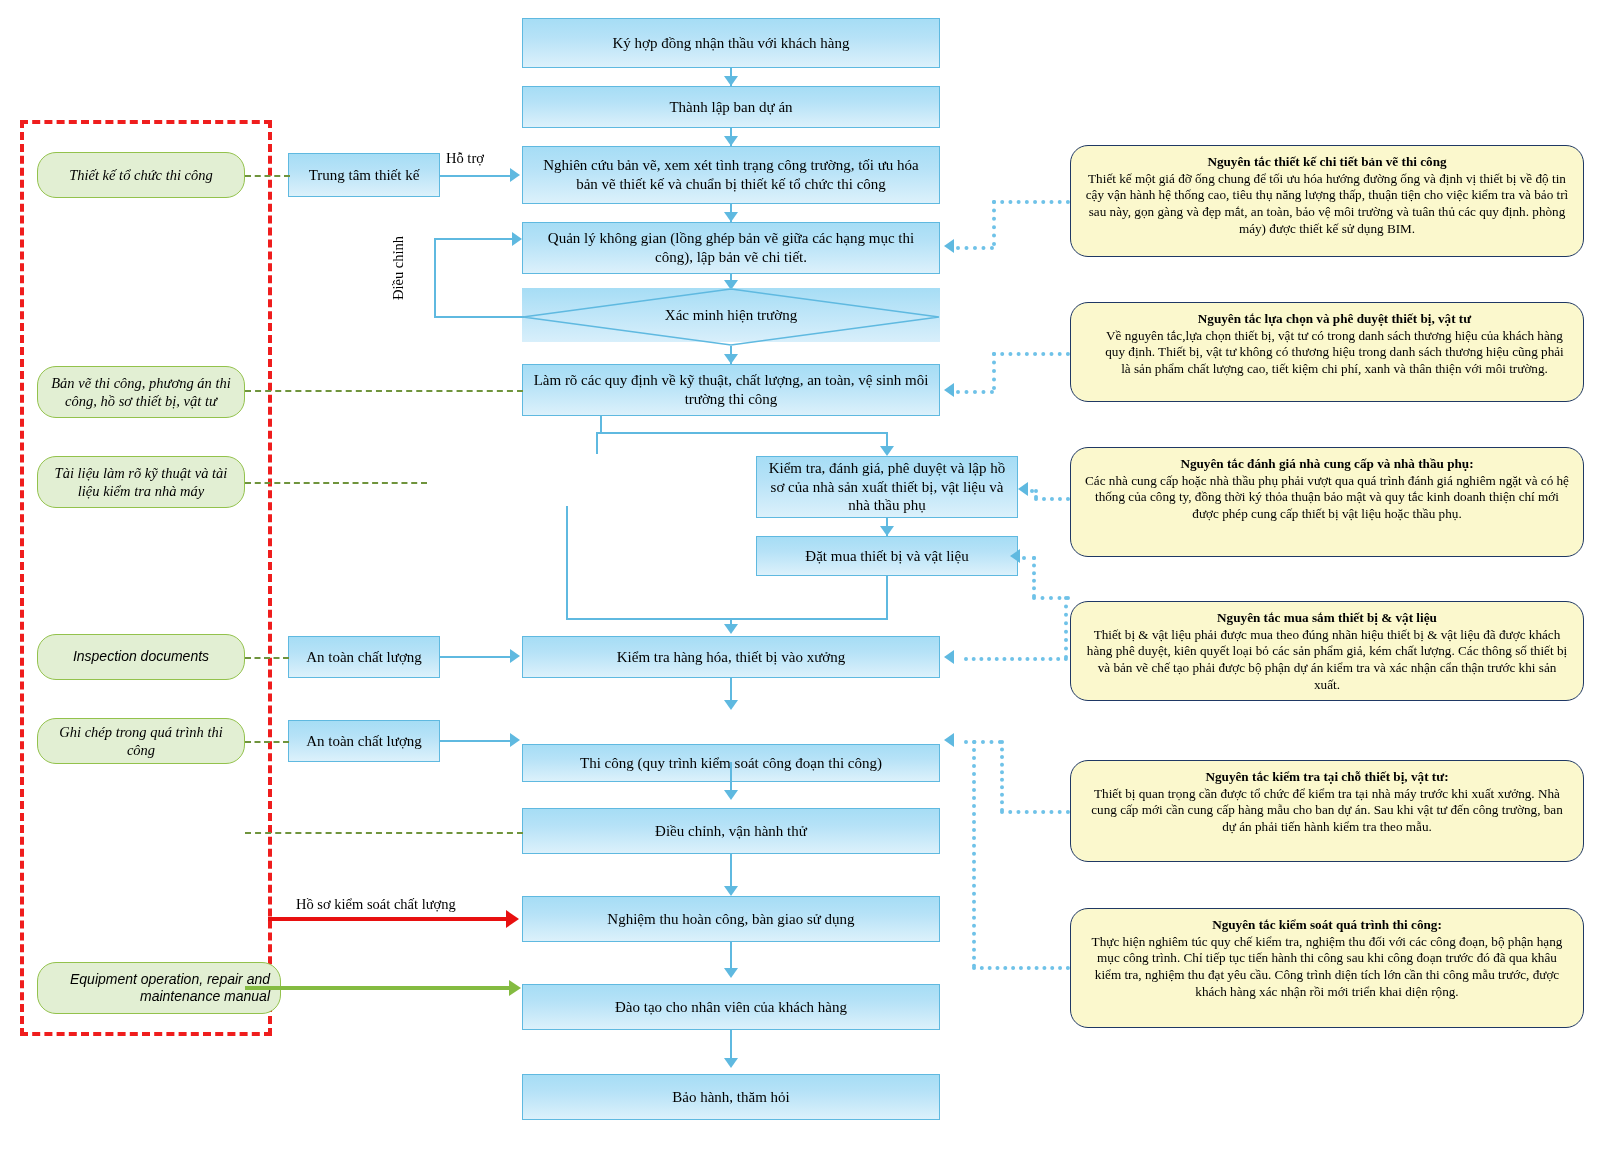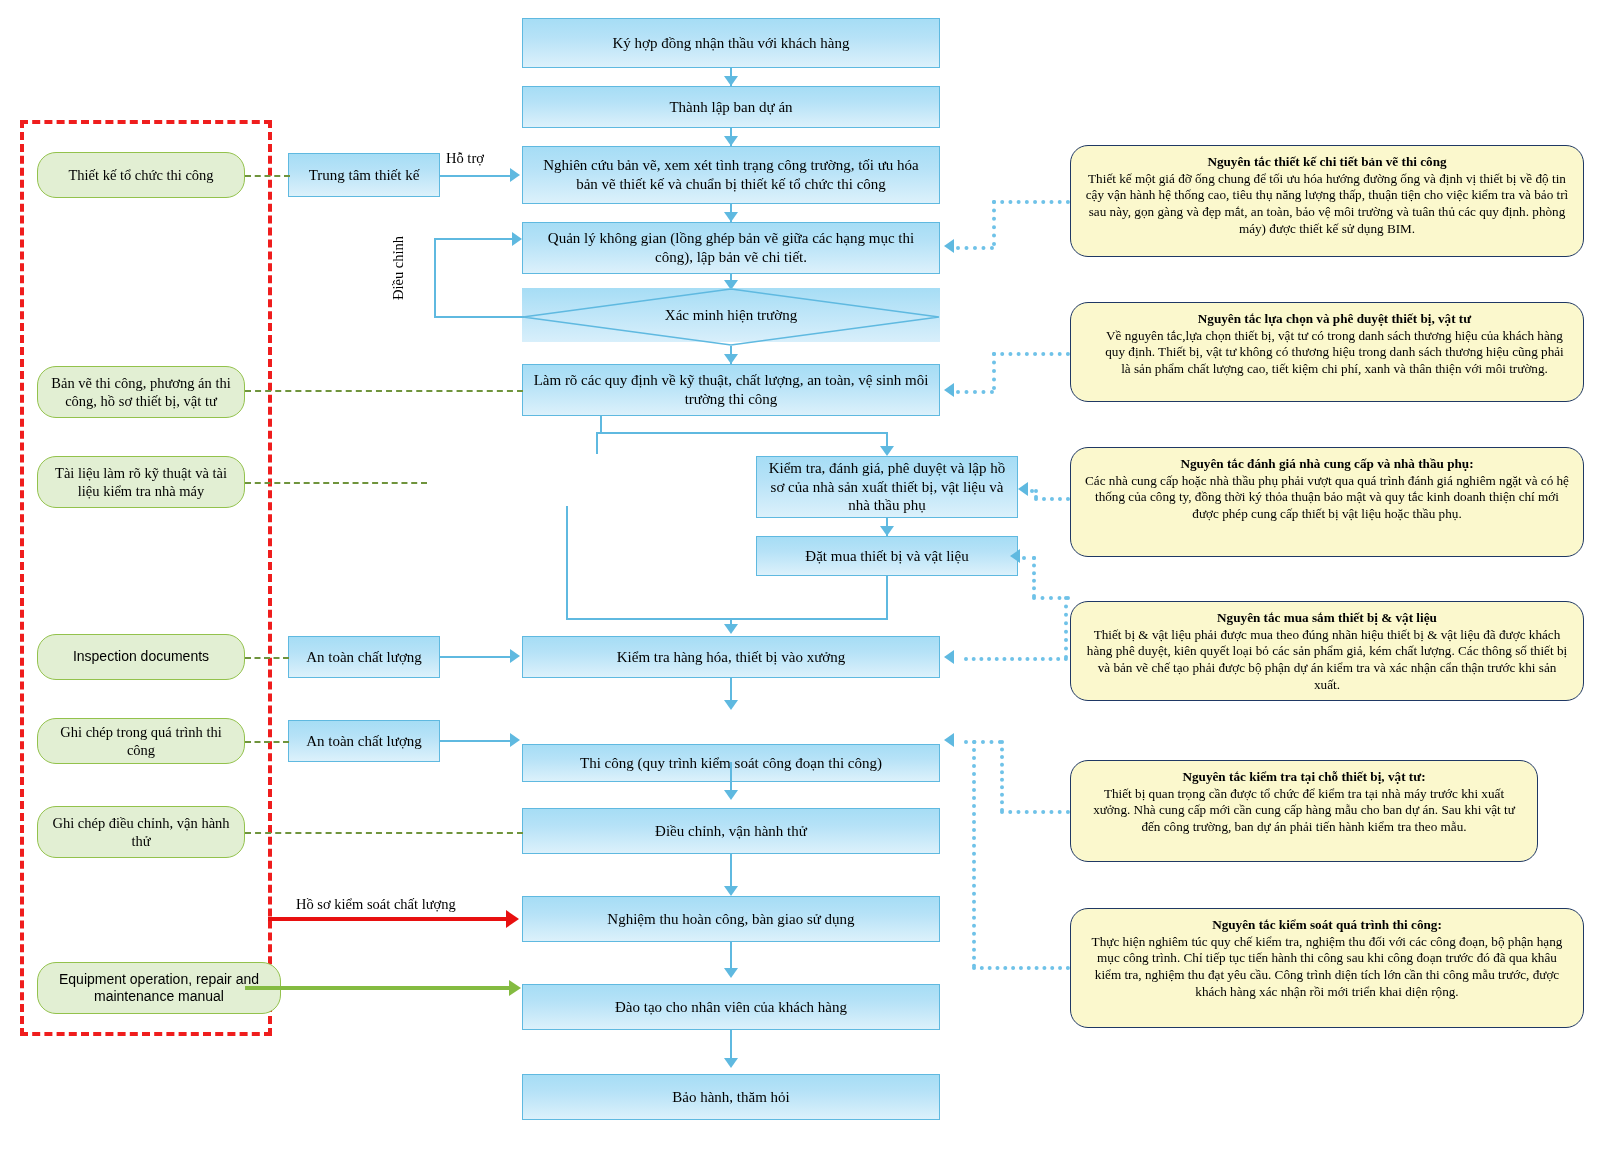--- a/index.html
+++ b/index.html
@@ -40,20 +40,21 @@
     display:flex;align-items:center;justify-content:center;
     font-size:15px;
   }
   
   .doc{
     background:#e2efd3;
     border:1.6px solid #93c24c;
     border-radius:19px;
     font-size:14.5px;
     padding:4px 10px;
+    font-style:italic;
   }
   .doc.latin{font-family:"Liberation Sans","DejaVu Sans",sans-serif;font-size:14px;}
   
   .note{
     position:absolute;
     box-sizing:border-box;
     background:#fbf8cd;
     border:1.8px solid #1f3864;
     border-radius:18px;
     padding:8px 14px;
@@ -201,24 +202,23 @@
 
   <div class="node doc" style="left:37px;top:456px;width:208px;height:52px;">Tài liệu làm rõ kỹ thuật và tài liệu kiểm tra nhà máy</div>
   <div class="grn-h" style="left:245px;top:482px;width:182px;"></div>
 
   <div class="node doc latin" style="left:37px;top:634px;width:208px;height:46px;">Inspection documents</div>
   <div class="grn-h" style="left:245px;top:657px;width:44px;"></div>
 
   <div class="node doc" style="left:37px;top:718px;width:208px;height:46px;">Ghi chép trong quá trình thi công</div>
   <div class="grn-h" style="left:245px;top:741px;width:44px;"></div>
 
-  <div class="node doc" style="left:37px;top:806px;width:208px;height:52px;">Ghi chép điều chỉnh, vận hành thử</div>
   <div class="grn-h" style="left:245px;top:832px;width:278px;"></div>
 
-  <div class="node doc latin" style="left:37px;top:962px;width:244px;height:52px;">Equipment operation, repair and maintenance manual</div>
+  <div class="node doc latin" style="left:37px;top:962px;width:244px;height:52px;text-align:right;">Equipment operation, repair and maintenance manual</div>
 
   <div class="redline" style="left:268px;top:917px;width:240px;"></div>
   <div class="redarrow" style="left:506px;top:910px;"></div>
   <div class="conlabel" style="left:296px;top:896px;">Hồ sơ kiểm soát chất lượng</div>
 
   <div class="greenline" style="left:245px;top:986px;width:266px;"></div>
   <div class="greenarrow" style="left:509px;top:980px;"></div>
 
   <div class="note" style="left:1070px;top:145px;width:514px;height:112px;">
     <div><b>Nguyên tắc thiết kế chi tiết bản vẽ thi công</b><br>
@@ -237,21 +237,21 @@
       <span>Các nhà cung cấp hoặc nhà thầu phụ phải vượt qua quá trình đánh giá nghiêm ngặt và có hệ thống của công ty, đồng thời ký thỏa thuận bảo mật và quy tắc kinh doanh thiện chí mới được phép cung cấp thiết bị vật liệu hoặc thầu phụ.</span>
     </div>
   </div>
 
   <div class="note" style="left:1070px;top:601px;width:514px;height:100px;">
     <div><b>Nguyên tắc mua sắm thiết bị &amp; vật liệu</b><br>
       <span>Thiết bị &amp; vật liệu phải được mua theo đúng nhãn hiệu thiết bị &amp; vật liệu đã được khách hàng phê duyệt, kiên quyết loại bỏ các sản phẩm giả, kém chất lượng. Các thông số thiết bị và bản vẽ chế tạo phải được bộ phận dự án kiểm tra và xác nhận cẩn thận trước khi sản xuất.</span>
     </div>
   </div>
 
-  <div class="note" style="left:1070px;top:760px;width:468px;height:102px;">
+  <div class="note" style="left:1070px;top:760px;width:514px;height:102px;">
     <div><b>Nguyên tắc kiểm tra tại chỗ thiết bị, vật tư:</b><br>
       <span>Thiết bị quan trọng cần được tổ chức để kiểm tra tại nhà máy trước khi xuất xưởng. Nhà cung cấp mới cần cung cấp hàng mẫu cho ban dự án. Sau khi vật tư đến công trường, ban dự án phải tiến hành kiểm tra theo mẫu.</span>
     </div>
   </div>
 
   <div class="note" style="left:1070px;top:908px;width:514px;height:120px;">
     <div><b>Nguyên tắc kiểm soát quá trình thi công:</b><br>
       <span>Thực hiện nghiêm túc quy chế kiểm tra, nghiệm thu đối với các công đoạn, bộ phận hạng mục công trình. Chỉ tiếp tục tiến hành thi công sau khi công đoạn trước đó đã qua khâu kiểm tra, nghiệm thu đạt yêu cầu. Công trình diện tích lớn cần thi công mẫu trước, được khách hàng xác nhận rồi mới triển khai diện rộng.</span>
     </div>
   </div>

